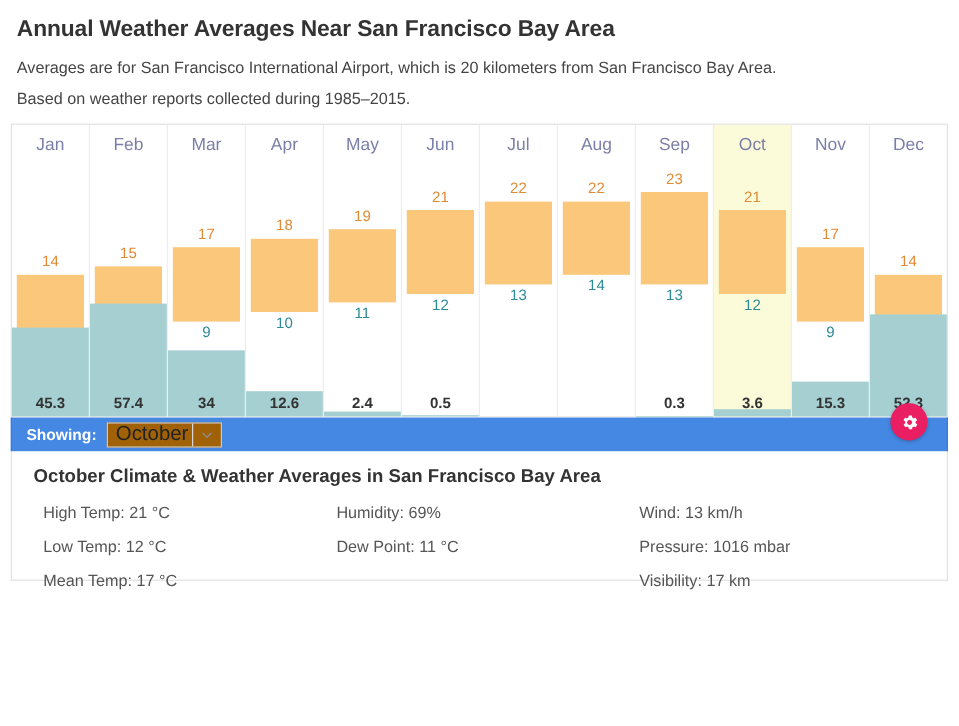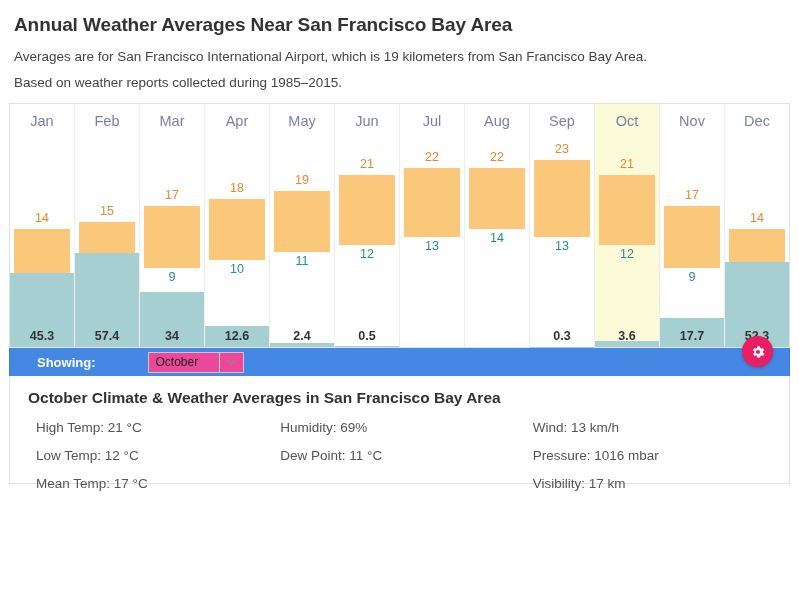--- a/index.html
+++ b/index.html
@@ -86,35 +86,34 @@
 
   
   .showing-bar {
     position: relative;
     height: 28px;
     background: #4488e3;
     border-left: 1px solid #3c7bcd;
     border-right: 1px solid #3c7bcd;
     display: flex;
     align-items: center;
-    padding-left: 27px;
-    gap: 44px;
+    padding-left: 12px;
   }
   .showing-label {
     font-size: 13px; font-weight: bold; color: #ffffff;
     margin-right: 8px;
   }
   .month-select {
     position: relative;
     display: flex; align-items: center;
-    background: #ec4899;
+    background: #a16207;
     border: 1px solid #c8c8c8;
     height: 21px;
     width: 96px;
-    font-size: 12px;
+    font-size: 17px;
     color: #222222;
     padding-left: 7px;
   }
   .month-select .caret-box {
     position: absolute; right: 0; top: 0; bottom: 0;
     width: 24px;
     border-left: 1px solid #d6d6d6;
     display: flex; align-items: center; justify-content: center;
   }
   .caret { width: 9px; height: 9px; }
@@ -154,21 +153,21 @@
     white-space: nowrap;
   }
   .detail-item:last-child { margin-bottom: 0; }
 </style>
 </head>
 <body>
 
 <div class="page">
 
   <div class="page-title">Annual Weather Averages Near San Francisco Bay Area</div>
-  <div class="subtitle">Averages are for San Francisco International Airport, which is 19 kilometers from San Francisco Bay Area.</div>
+  <div class="subtitle">Averages are for San Francisco International Airport, which is 20 kilometers from San Francisco Bay Area.</div>
   <div class="subtitle2">Based on weather reports collected during 1985–2015.</div>
 
   <div class="chart" id="chart">
       <div class="month-col">
         <div class="month-label">Jan</div>
         <div class="temp-bar" style="top: 125.3px; height: 53.9px;"></div>
         <div class="temp-high" style="top: 107.3px;">14</div>
         <div class="temp-low" style="top: 181.2px;">7</div>
         <div class="precip-bar" style="height: 73.839px;"></div>
         <div class="precip-label">45.3</div>
@@ -242,21 +241,21 @@
         <div class="temp-low" style="top: 142.7px;">12</div>
         <div class="precip-bar" style="height: 5.868px;"></div>
         <div class="precip-label">3.6</div>
       </div>
       <div class="month-col">
         <div class="month-label">Nov</div>
         <div class="temp-bar" style="top: 102.2px; height: 61.6px;"></div>
         <div class="temp-high" style="top: 84.2px;">17</div>
         <div class="temp-low" style="top: 165.8px;">9</div>
         <div class="precip-bar" style="height: 28.851px;"></div>
-        <div class="precip-label">17.7</div>
+        <div class="precip-label">15.3</div>
       </div>
       <div class="month-col">
         <div class="month-label">Dec</div>
         <div class="temp-bar" style="top: 125.3px; height: 53.9px;"></div>
         <div class="temp-high" style="top: 107.3px;">14</div>
         <div class="temp-low" style="top: 181.2px;">7</div>
         <div class="precip-bar" style="height: 85.249px;"></div>
         <div class="precip-label">52.3</div>
       </div>
     </div>

